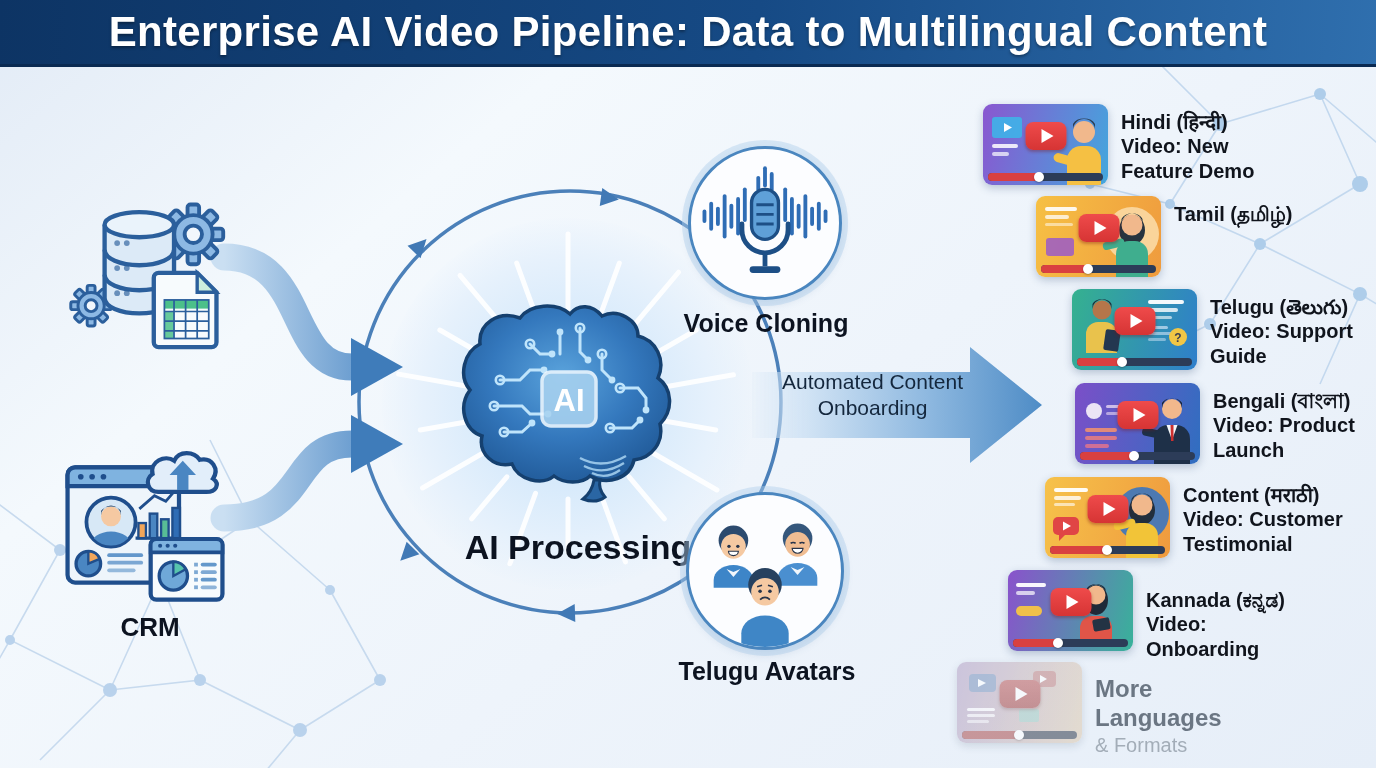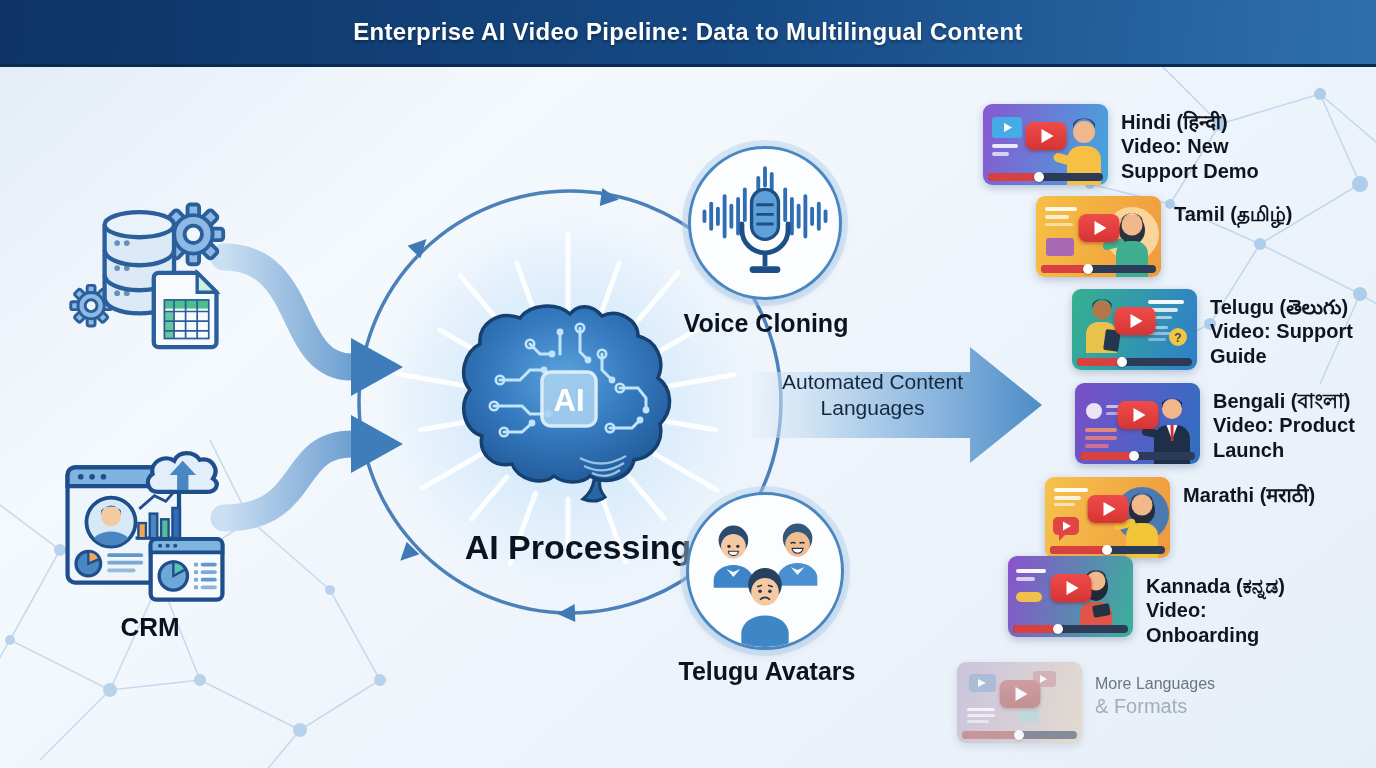--- a/index.html
+++ b/index.html
@@ -3,21 +3,21 @@
 <meta charset="utf-8">
 <style>
   html,body{margin:0;padding:0;}
   body{font-family:"Liberation Sans","DejaVu Sans",sans-serif;}
   .canvas{position:relative;width:1376px;height:768px;overflow:hidden;
     background:linear-gradient(140deg,#e2ebf6 0%,#f4f9fd 28%,#eef4fb 58%,#e6eef8 100%);}
   
   .banner{position:absolute;left:0;top:0;width:1376px;height:64px;
     background:linear-gradient(95deg,#0d3464 0%,#164a85 55%,#2f6fae 100%);
     display:flex;align-items:center;justify-content:center;border-bottom:3px solid #0a2a52;}
-  .banner h1{margin:0;font-size:24px;font-weight:700;color:#ffffff;letter-spacing:.3px;
+  .banner h1{margin:0;font-size:42px;font-weight:700;color:#ffffff;letter-spacing:.3px;
     text-shadow:0 2px 3px rgba(0,0,0,.35);}
   
   .abs{position:absolute;}
   .label{font-weight:700;color:#0c1320;text-align:center;}
   
   .glow{left:382px;top:218px;width:372px;height:372px;border-radius:50%;
     background:radial-gradient(circle,#ffffff 0%,#d7eafb 30%,#e6f1fc 55%,rgba(231,242,252,0) 72%);}
   
   .circle{border-radius:50%;background:#fcfdff;border:3px solid #4a86bf;
     box-shadow:0 0 0 6px rgba(176,207,236,.45),0 4px 10px rgba(60,100,150,.18);overflow:hidden;}
@@ -37,21 +37,21 @@
     box-shadow:0 2px 3px rgba(120,20,20,.35);display:flex;align-items:center;justify-content:center;}
   .play i{display:block;width:0;height:0;border-left:12px solid #fff;
     border-top:7px solid transparent;border-bottom:7px solid transparent;margin-left:3px;}
   .pbar{position:absolute;left:5px;right:5px;bottom:4px;height:8px;background:#2c3c58;border-radius:4px;}
   .pfill{height:100%;background:#d94040;border-radius:4px;position:relative;}
   .pfill::after{content:"";position:absolute;right:-4px;top:-1px;width:10px;height:10px;
     background:#fff;border-radius:50%;box-shadow:0 1px 2px rgba(0,0,0,.3);}
   .out-text{margin-left:13px;padding-top:6px;width:176px;}
   .out-label,.out-sub{font-weight:700;font-size:20px;line-height:1.22;color:#10141c;}
   .muted .thumb{opacity:.55;filter:saturate(.6);}
-  .muted .out-label{color:#6b7683;font-size:16px;font-weight:400;}
+  .muted .out-label{color:#6b7683;font-size:24px;font-weight:700;}
   .muted .out-sub{color:#a3adb8;font-size:20px;font-weight:500;}
 </style>
 </head>
 <body>
 
 <div class="canvas">
 
   <svg class="abs" style="left:0;top:430px;" width="470" height="338" viewBox="0 0 470 338">
     <g stroke="#c7daee" stroke-width="1.6" fill="none">
       <path d="M-20,60 L60,120 L10,210 L110,260 L40,330 M60,120 L160,150 L110,260 M160,150 L250,90 L330,160 M160,150 L200,250 L110,260 M200,250 L300,300 L380,250 M300,300 L250,360 M330,160 L380,250 M10,210 L-30,280 M250,90 L210,10"></path>
@@ -396,21 +396,21 @@
         <path d="M-5,10 q5,-4.5 10,0" fill="none" stroke="#27344a" stroke-width="1.8"></path>
         <path d="M-24,58 v-14 a24,18 0 0 1 48,0 v14 z" fill="#3f86c6"></path>
       </g>
     </svg>
   </div>
   <div class="abs label" style="left:652px;top:657px;width:230px;font-size:25px;">Telugu Avatars</div>
 
   <div class="abs gen-arrow">
     <div class="gen-arrow-text">
       <div>Automated Content</div>
-      <div>Languages</div>
+      <div>Onboarding</div>
     </div>
   </div>
 
   <div class="out-row" style="left:983px;top:104px;">
     <div class="thumb" style="background-image: linear-gradient(105deg, rgb(138, 87, 208) 0%, rgb(67, 167, 221) 100%);">
       <svg width="125" height="81" viewBox="0 0 125 81">
         <rect x="9" y="13" width="30" height="21" rx="3" fill="#3fb3e8" opacity="0.9"></rect>
         <polygon points="21,19 29,23.5 21,28" fill="#fff"></polygon>
         <rect x="9" y="40" width="26" height="4" rx="2" fill="#fff" opacity="0.85"></rect>
         <rect x="9" y="48" width="17" height="4" rx="2" fill="#fff" opacity="0.7"></rect>
@@ -423,21 +423,21 @@
       </svg>
       <div class="play">
           <i></i>
         </div>
       <div class="pbar">
           <div class="pfill" style="width: 45%;"></div>
         </div>
     </div>
     <div class="out-text">
       <div class="out-label">Hindi (हिन्दी)</div>
-      <div class="out-sub">Video: New Support Demo</div>
+      <div class="out-sub">Video: New Feature Demo</div>
     </div>
   </div>
 
   <div class="out-row" style="left:1036px;top:196px;">
     <div class="thumb" style="background-image: linear-gradient(105deg, rgb(246, 192, 68) 0%, rgb(239, 155, 62) 100%);">
       <svg width="125" height="81" viewBox="0 0 125 81">
         <rect x="9" y="11" width="32" height="4" rx="2" fill="#fff" opacity="0.9"></rect>
         <rect x="9" y="19" width="24" height="4" rx="2" fill="#fff" opacity="0.75"></rect>
         <rect x="9" y="27" width="28" height="3" rx="1.5" fill="#fff" opacity="0.5"></rect>
         <rect x="10" y="42" width="28" height="18" rx="3" fill="#9a5bc8" opacity="0.85"></rect>
@@ -547,25 +547,26 @@
         </g>
       </svg>
       <div class="play">
           <i></i>
         </div>
       <div class="pbar">
           <div class="pfill" style="width: 50%;"></div>
         </div>
     </div>
     <div class="out-text">
-      <div class="out-label">Marathi (मराठी)</div>
-    </div>
-  </div>
-
-  <div class="out-row" style="left:1008px;top:556px;">
+      <div class="out-label">Content (मराठी)</div>
+      <div class="out-sub">Video: Customer Testimonial</div>
+    </div>
+  </div>
+
+  <div class="out-row" style="left:1008px;top:570px;">
     <div class="thumb" style="background-image: linear-gradient(105deg, rgb(138, 82, 204) 0%, rgb(56, 178, 154) 100%);">
       <svg width="125" height="81" viewBox="0 0 125 81">
         <rect x="8" y="13" width="30" height="4" rx="2" fill="#fff" opacity="0.95"></rect>
         <rect x="8" y="21" width="19" height="4" rx="2" fill="#fff" opacity="0.7"></rect>
         <rect x="8" y="36" width="26" height="10" rx="5" fill="#f0c04a"></rect>
         <g>
           <ellipse cx="88" cy="30" rx="12" ry="15" fill="#1f2a38"></ellipse>
           <circle cx="88" cy="25" r="9.5" fill="#f1b88c"></circle>
           <path d="M78.5,24 a9.5,9.5 0 0 1 19,0 l0,-5 a10,7 0 0 0 -19,0 z" fill="#1f2a38"></path>
           <path d="M72,76 v-18 a12,12 0 0 1 12,-12 h8 a12,12 0 0 1 12,12 v18 z" fill="#e05548"></path>

